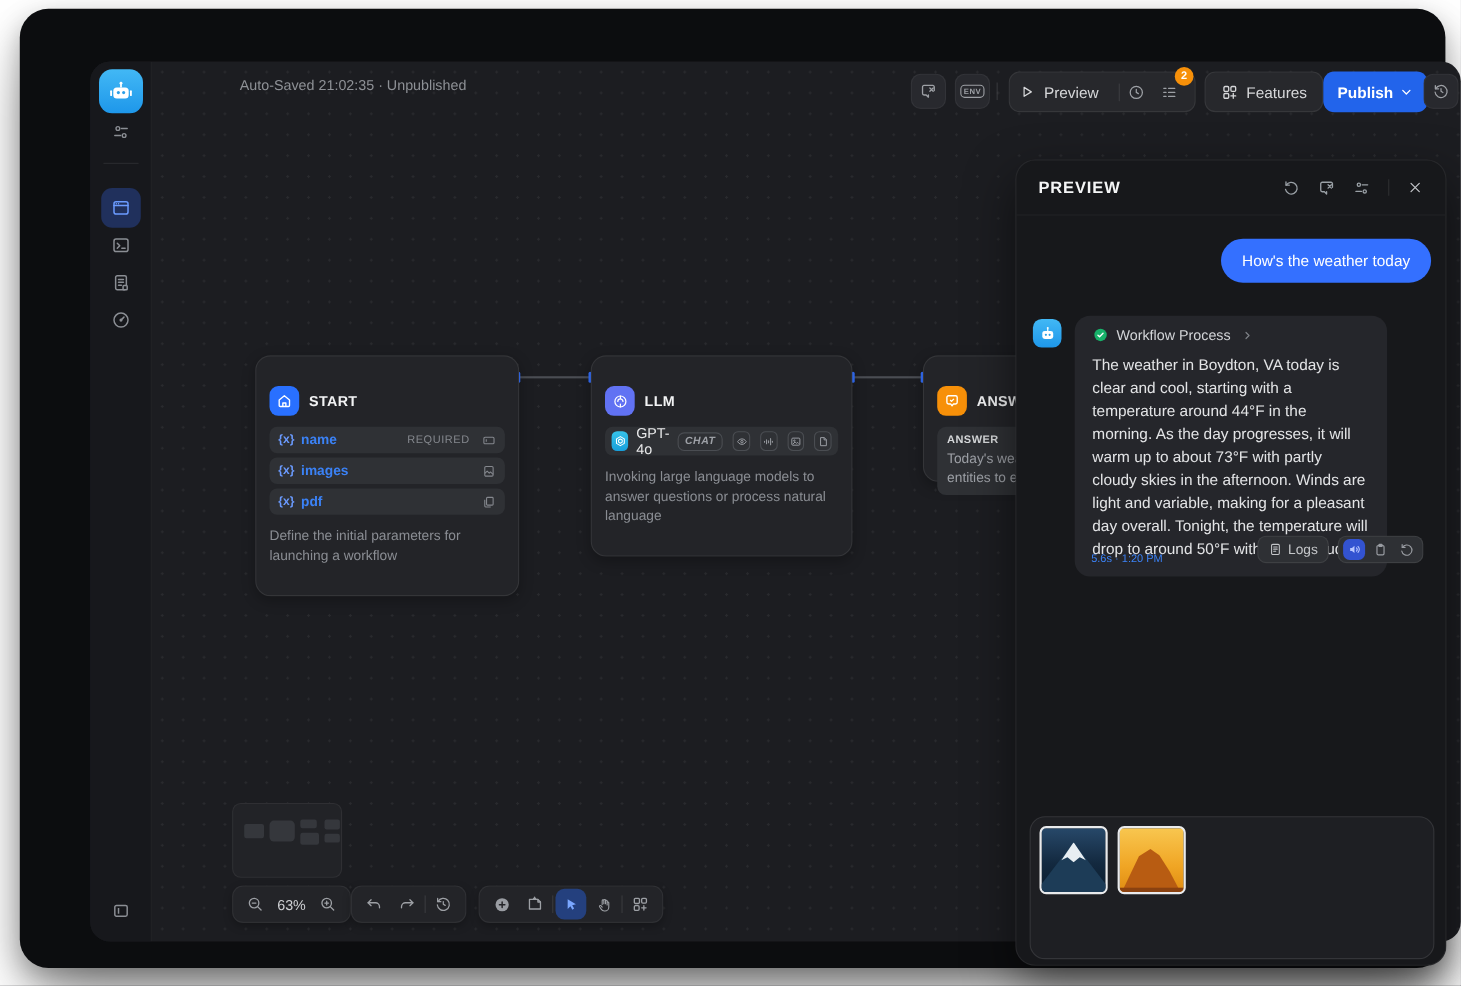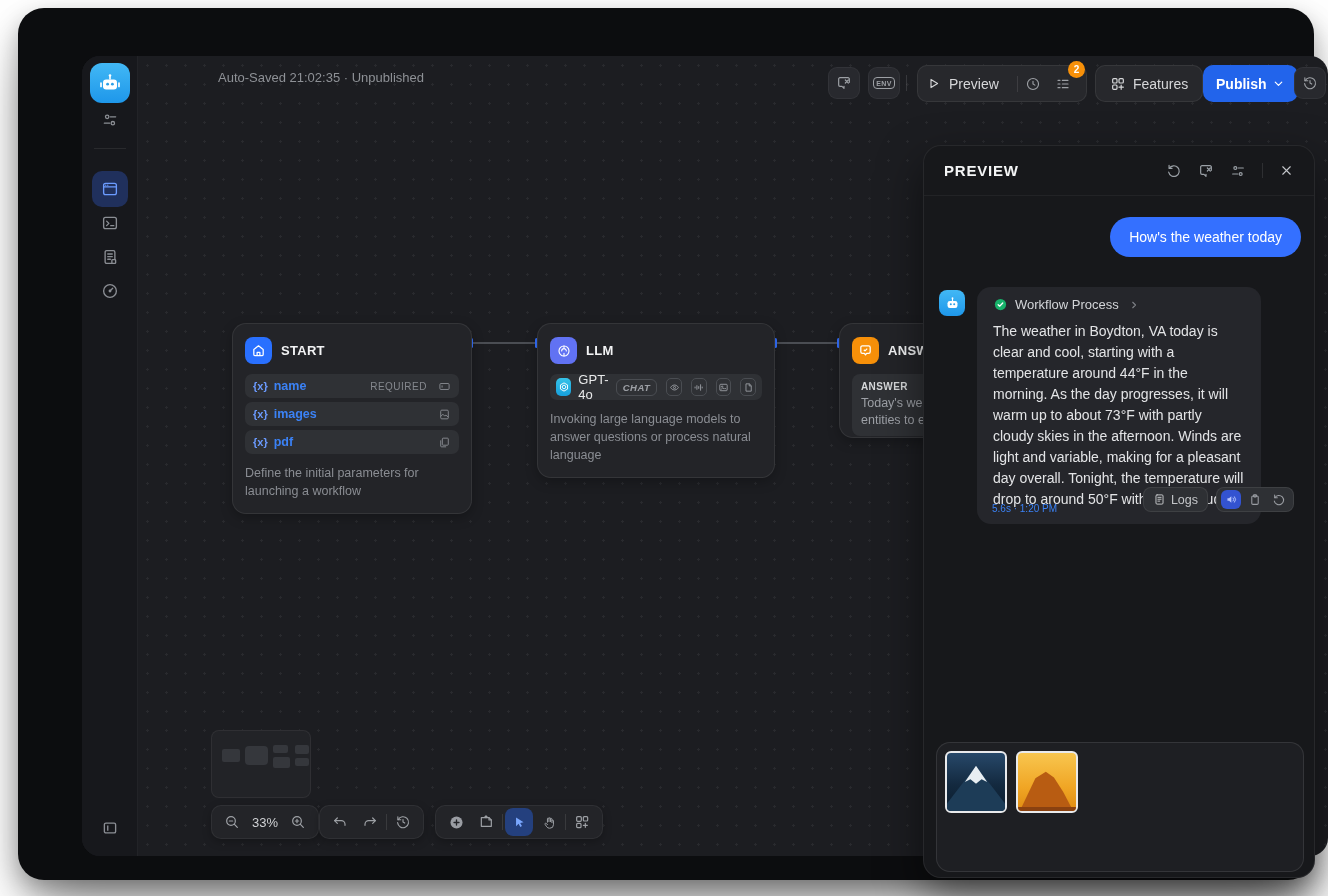--- a/index.html
+++ b/index.html
@@ -33,21 +33,21 @@
   .group-icbtn { width:30px; height:28px; display:flex; align-items:center; justify-content:center; position:relative; }
   .badge { position:absolute; top:-9px; right:-7px; min-width:17px; height:17px; border-radius:9px; background:#f79009; color:#fff;
            font-size:10px; font-weight:700; display:flex; align-items:center; justify-content:center; padding:0 4px; }
   .features-btn { position:absolute; height:37px; border-radius:10px; background:#27282c; border:1px solid rgba(255,255,255,.07);
                   display:flex; align-items:center; gap:7px; padding:0 14px; color:#d6d7d9; font-size:14px; }
   .publish-btn { position:absolute; height:37px; border-radius:10px; background:#2264eb; display:flex; align-items:center; gap:5px;
                  padding:0 13px; color:#fff; font-size:14px; font-weight:600; }
   .env-chip { border:1.6px solid currentColor; border-radius:4px; font-size:7px; font-weight:700; letter-spacing:.4px; padding:1.5px 2.5px; }
 
   
-  .node { position:absolute; background:#232428; border:1px solid rgba(255,255,255,.08); border-radius:14px; padding:13px 12px;
+  .node { position:absolute; background:#232428; border:1px solid rgba(255,255,255,.08); border-radius:14px; padding:27px 12px;
           box-shadow:0 4px 12px rgba(0,0,0,.25); z-index:2; }
   .node-head { display:flex; align-items:center; gap:9px; margin-bottom:10px; }
   .node-ic { width:27px; height:27px; border-radius:8px; display:flex; align-items:center; justify-content:center; }
   .node-title { font-size:13px; font-weight:700; color:#f2f3f4; letter-spacing:.3px; }
   .var-row { height:24px; border-radius:7px; background:#2f3135; display:flex; align-items:center; gap:6px; padding:0 8px; margin-bottom:4px; }
   .var-token { font-size:11px; font-weight:700; color:#6b9bff; }
   .var-name { font-size:12.5px; color:#3b82f6; flex:1;font-weight:bold; }
   .required { font-size:10px; color:#85888e; letter-spacing:.5px; margin-right:5px; }
   .row-ic { color:#85888e; display:flex; }
   .node-desc { font-size:12.5px; line-height:18px; color:#8a8d93; margin-top:10px; }
@@ -372,21 +372,21 @@
         <div class="blk" style="left:83px;top:27px;width:14px;height:8px"></div>
       </div>
 
       <div class="toolbar" style="left:73px; top:749px;">
         <div class="tool">
           <svg width="16" height="16" viewBox="0 0 24 24" fill="none" stroke="currentColor" stroke-width="1.8" stroke-linecap="round">
               <circle cx="10.5" cy="10.5" r="6.5"></circle>
               <path d="M15.3 15.3L20 20M8 10.5h5"></path>
             </svg>
         </div>
-        <span class="zoom-pct">33%</span>
+        <span class="zoom-pct">63%</span>
         <div class="tool">
           <svg width="16" height="16" viewBox="0 0 24 24" fill="none" stroke="currentColor" stroke-width="1.8" stroke-linecap="round">
               <circle cx="10.5" cy="10.5" r="6.5"></circle>
               <path d="M15.3 15.3L20 20M8 10.5h5M10.5 8v5"></path>
             </svg>
         </div>
       </div>
       <div class="toolbar" style="left:181px; top:749px;">
         <div class="tool">
           <svg width="16" height="16" viewBox="0 0 24 24" fill="none" stroke="currentColor" stroke-width="1.8" stroke-linecap="round" stroke-linejoin="round">

